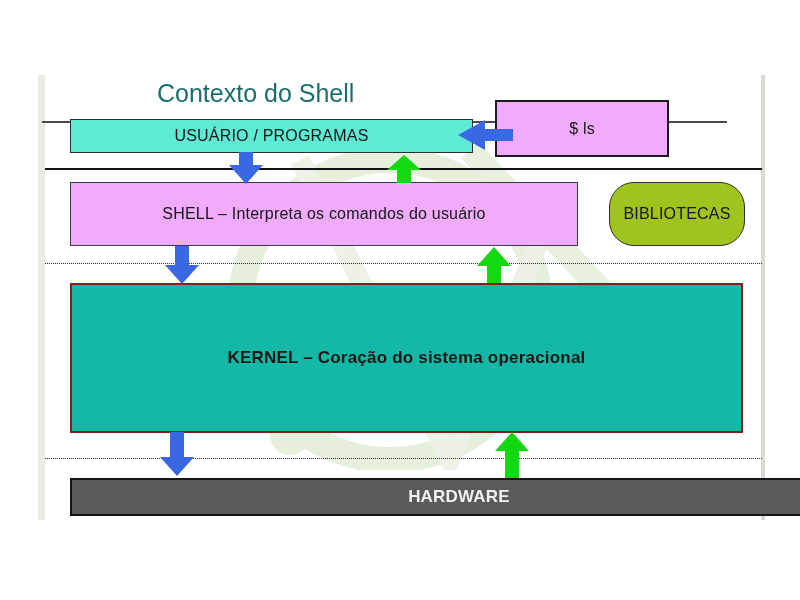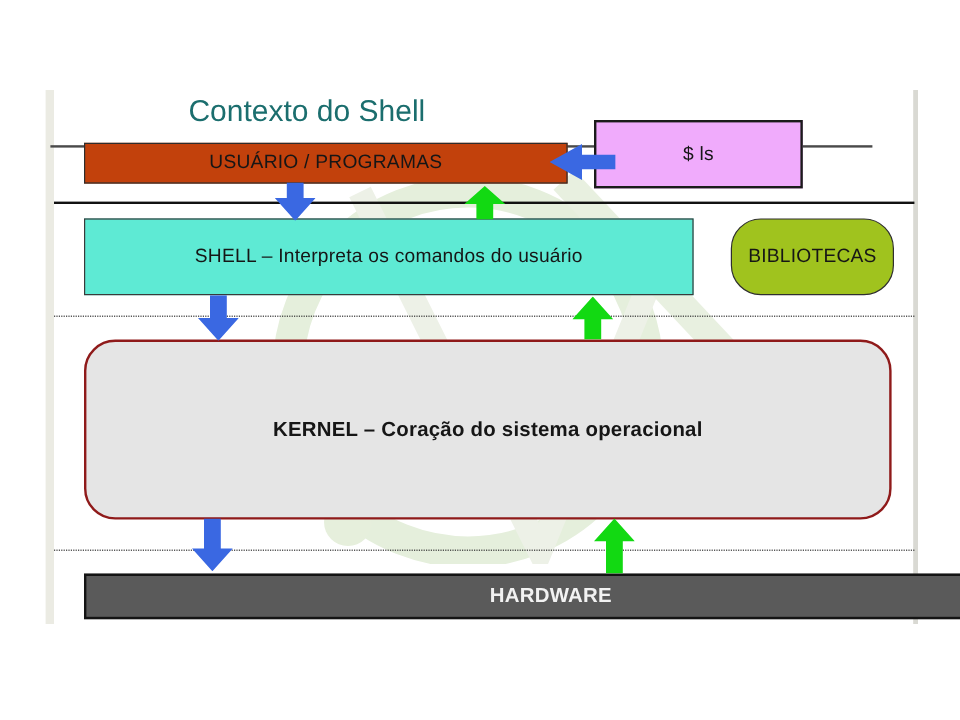--- a/index.html
+++ b/index.html
@@ -48,37 +48,37 @@
     <circle cx="140" cy="305" r="20" fill="#e6efdc"></circle>
   </svg>
 
   <div class="rule top-line"></div>
   <div class="rule solid-divider"></div>
   <div class="rule dotted-1"></div>
   <div class="rule dotted-2"></div>
 
   <div class="title" style="left: 157px; top: 80px; color: rgb(27, 110, 110);">Contexto do Shell</div>
 
-  <div class="box user-box" style="background-color: #c2410c;">
+  <div class="box user-box" style="background-color: #5eead4;">
     <span>USUÁRIO / PROGRAMAS</span>
   </div>
 
   <div class="box command-box">
     <span>$ ls</span>
   </div>
 
-  <div class="box shell-box" style="background-color: #5eead4;">
+  <div class="box shell-box" style="background-color: #f0abfc;">
     <span>SHELL – Interpreta os comandos do usuário</span>
   </div>
 
   <div class="box libraries-box" style="background-color: rgb(160, 195, 30); border-radius: 25px;">
     <span>BIBLIOTECAS</span>
   </div>
 
-  <div class="box kernel-box" style="background-color: #e5e5e5; border-radius: 26px;">
+  <div class="box kernel-box" style="background-color: #14b8a6;">
     <span>KERNEL – Coração do sistema operacional</span>
   </div>
 
   <div class="box hardware-box" style="background-color: rgb(90, 90, 90);">
     <span>HARDWARE</span>
   </div>
 
   <svg class="arrow" style="left:229px; top:152px;" width="34" height="32" viewBox="0 0 34 32">
     <polygon points="10,0 24,0 24,13 34,13 17,32 0,13 10,13" fill="#3a68e2"></polygon>
   </svg>

